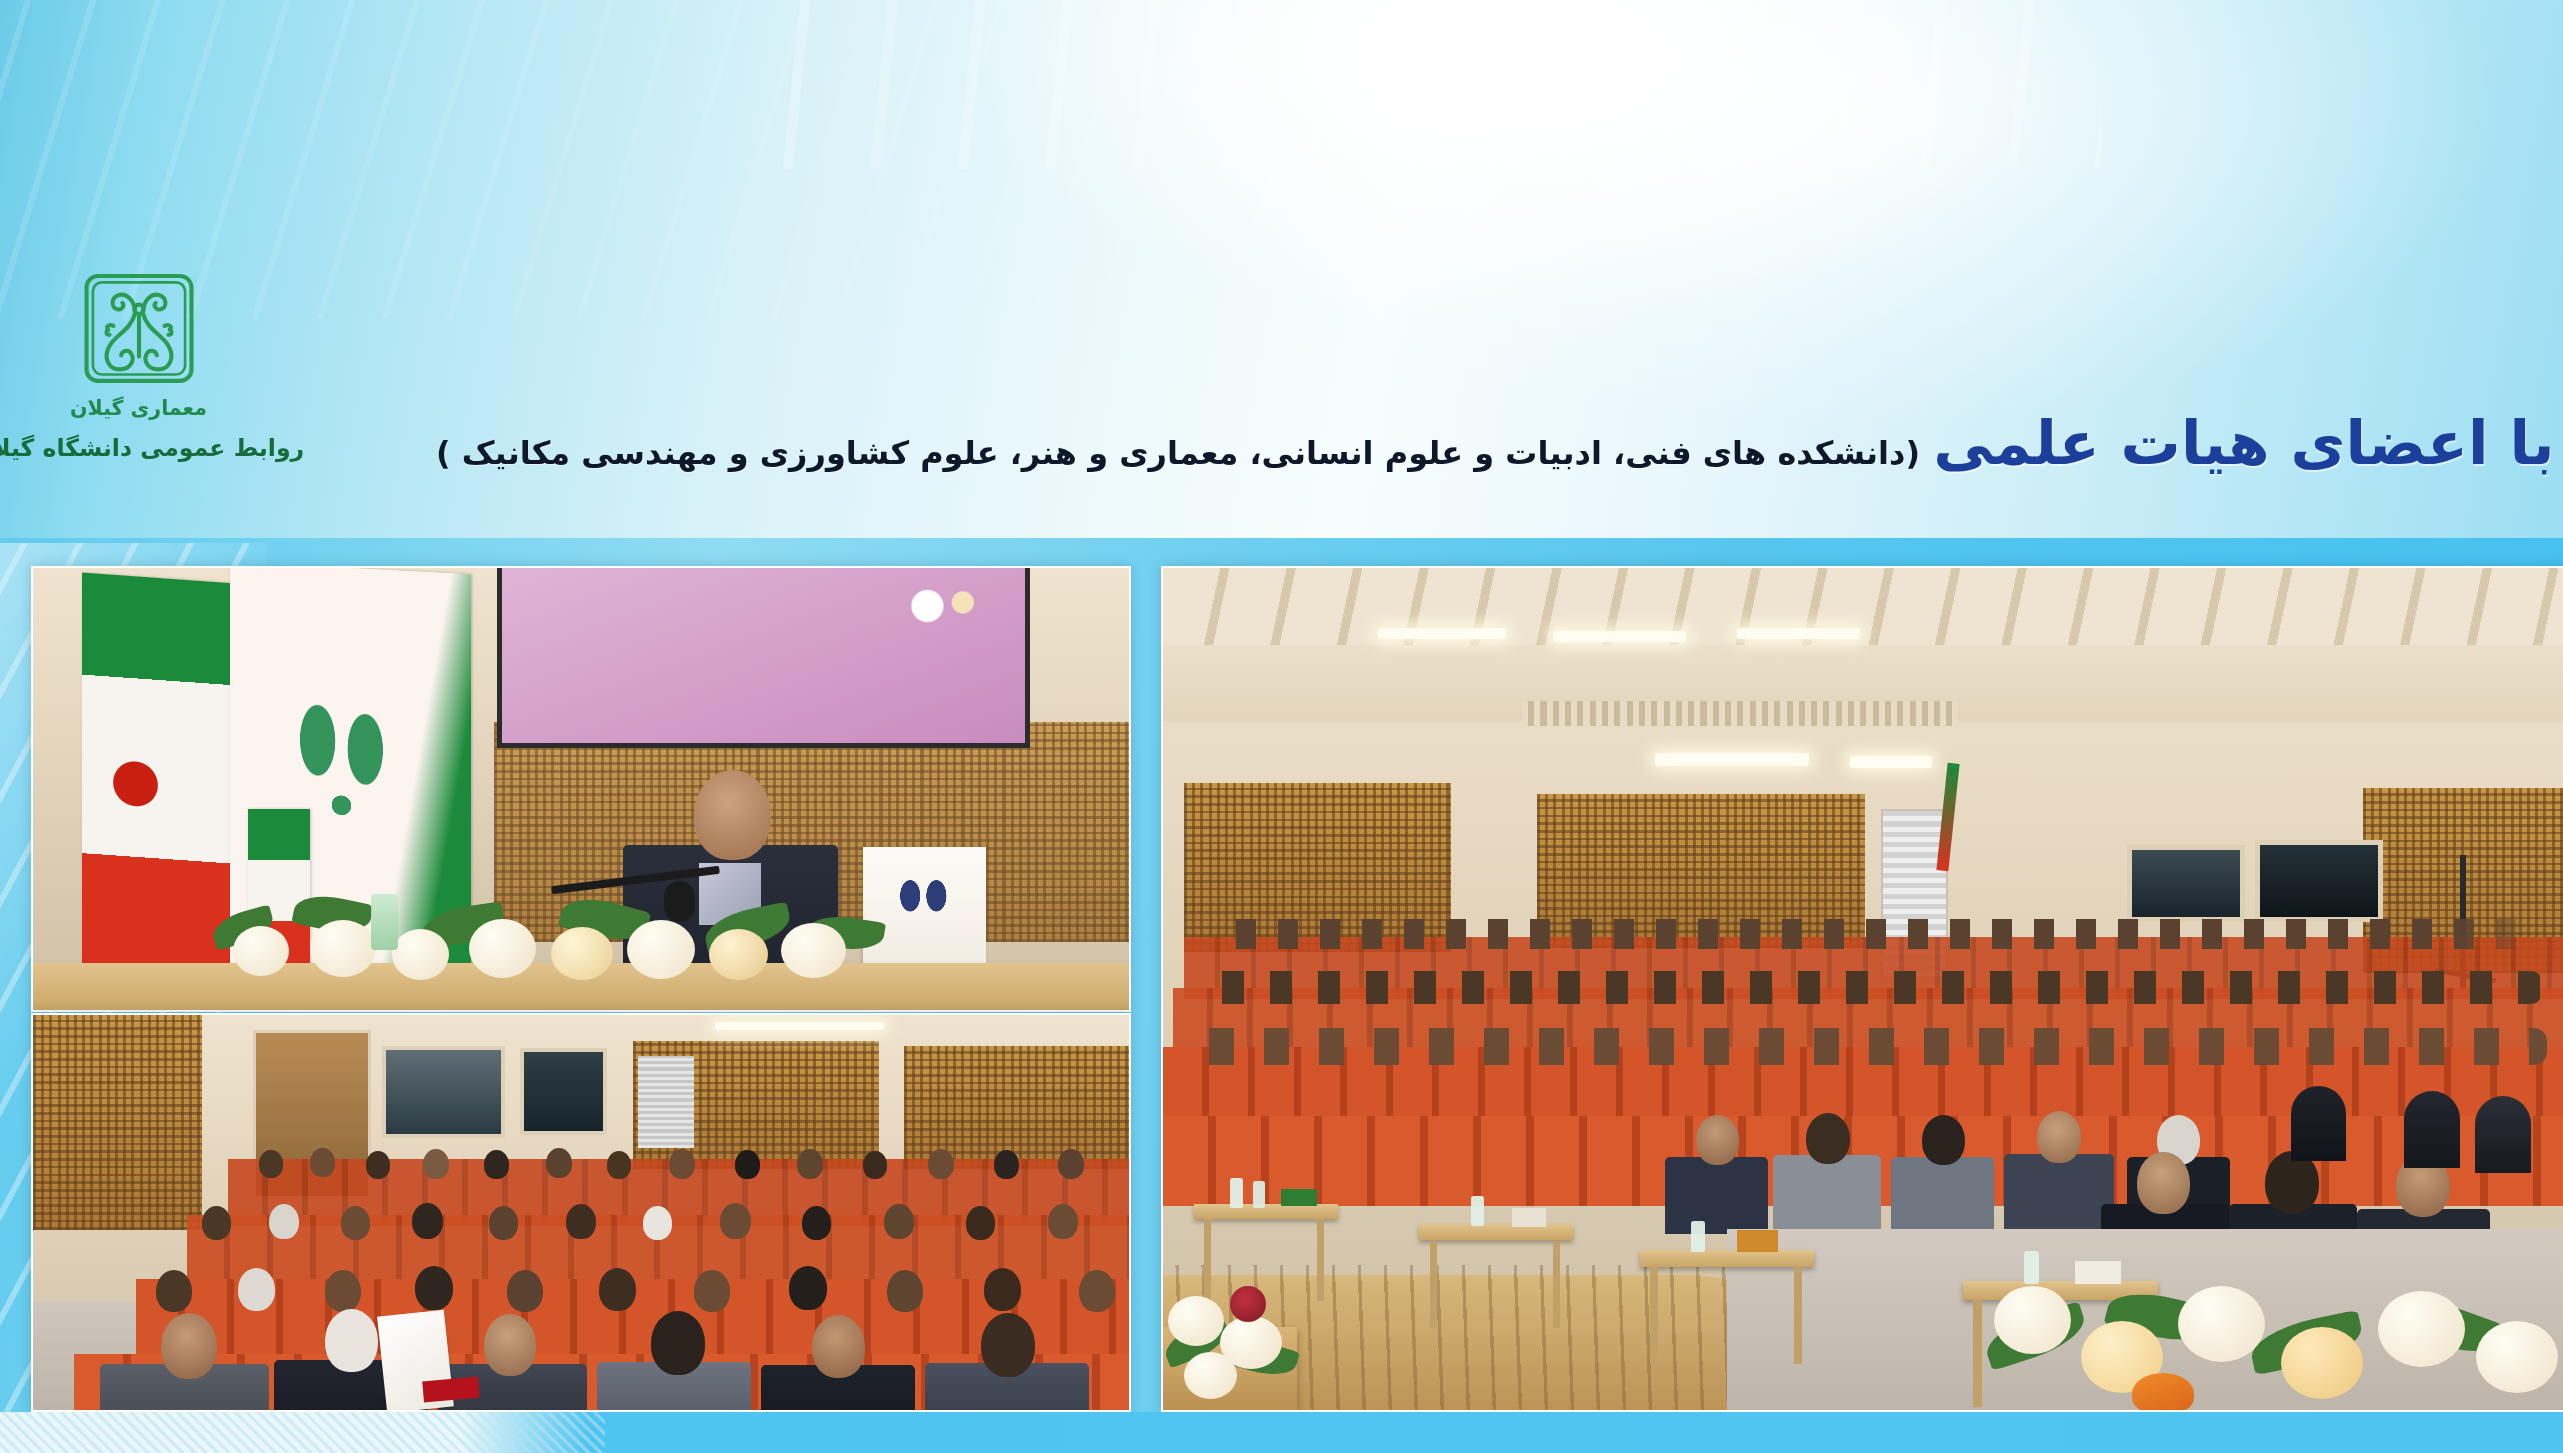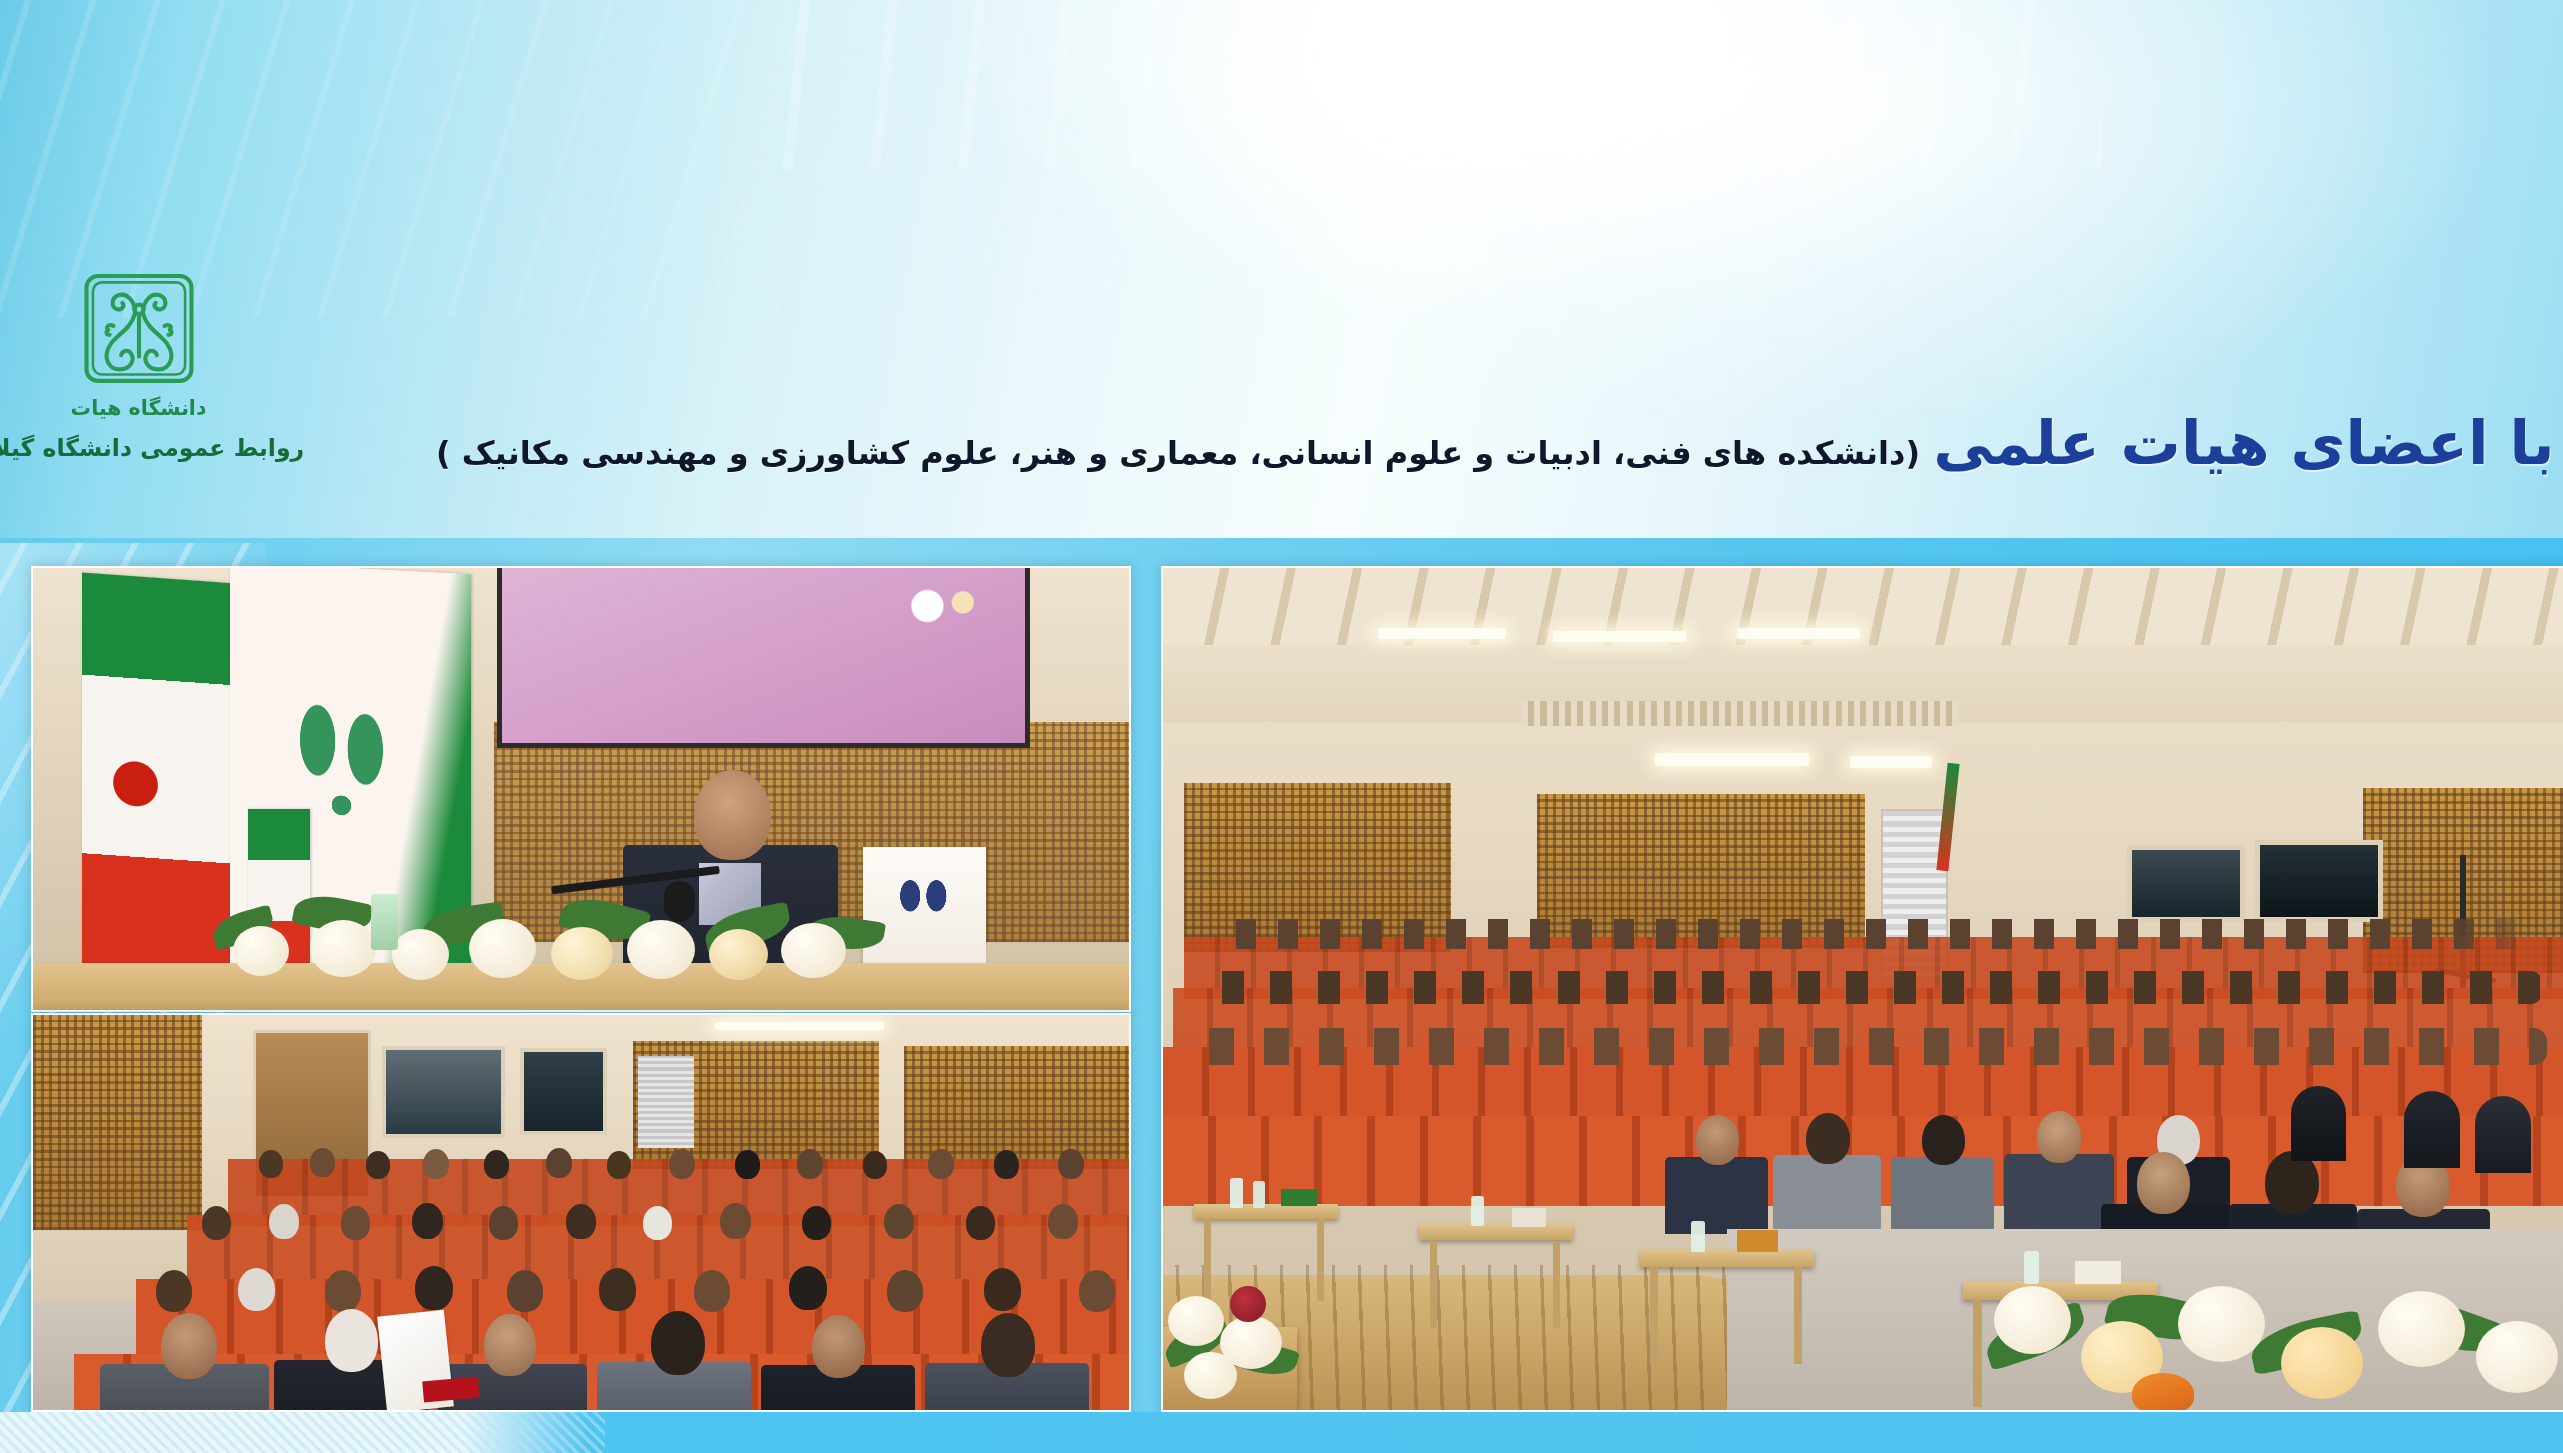--- a/index.html
+++ b/index.html
@@ -207,21 +207,21 @@
                    M47 36 C44 48 34 52 28 60 C21 70 26 80 35 80 C43 80 47 73 44 68 C42 64 37 65 36 69"></path>
           <path d="M53 36 C53 26 60 20 66 22 C72 24 72 32 67 33 C63 34 61 30 63 28
                    M53 36 C56 48 66 52 72 60 C79 70 74 80 65 80 C57 80 53 73 56 68 C58 64 63 65 64 69"></path>
           <circle cx="50" cy="33" r="3.6"></circle>
           <path d="M50 37 L50 70"></path>
           <path d="M30 46 C26 44 24 47 26 49 C24 50 24 53 27 53"></path>
           <path d="M70 46 C74 44 76 47 74 49 C76 50 76 53 73 53"></path>
         </g>
       </svg>
     </span>
-    <span class="logo-name">دانشگاه هیات</span>
+    <span class="logo-name">معماری گیلان</span>
     <span class="logo-sub">روابط عمومی دانشگاه گیلان</span>
   </div>
 
   <div class="title-row">
     <span class="title-main">نشست هم اندیشی رئیس دانشگاه با اعضای هیات علمی</span>
     <span class="title-paren">(دانشکده های فنی، ادبیات و علوم انسانی، معماری و هنر، علوم کشاورزی و مهندسی مکانیک )</span>
   </div>
 
   <div class="collage">
 

